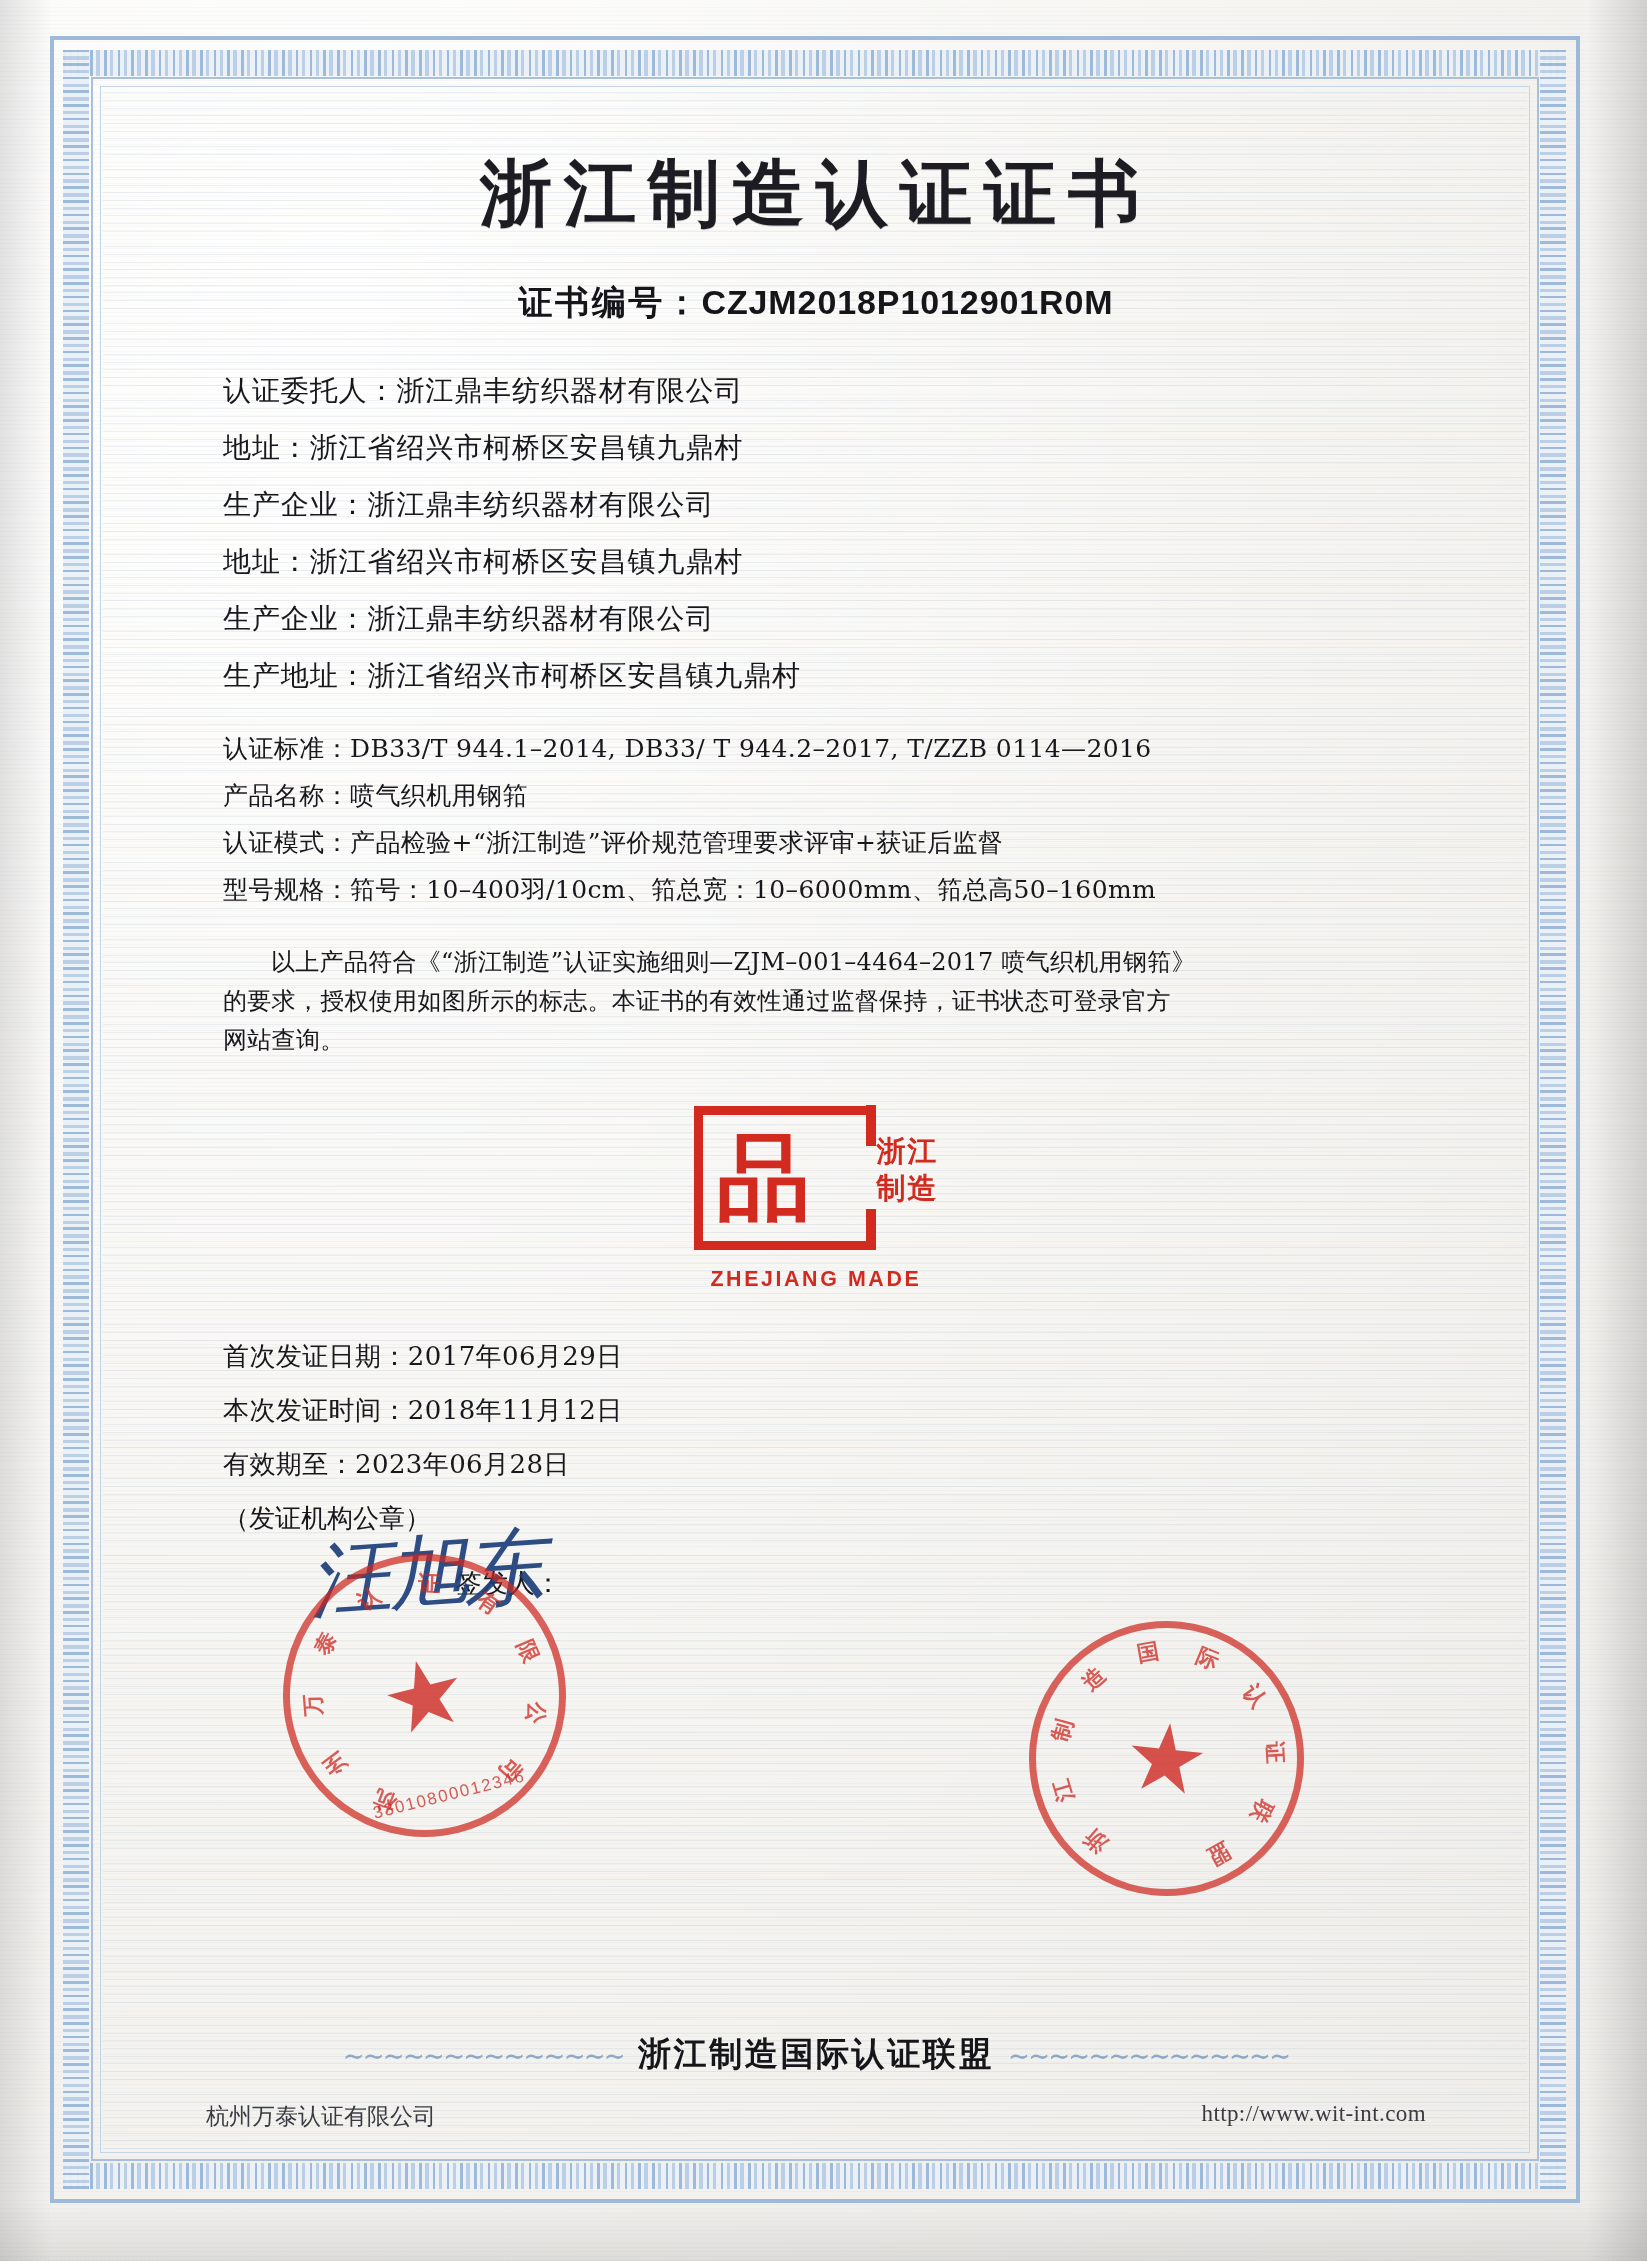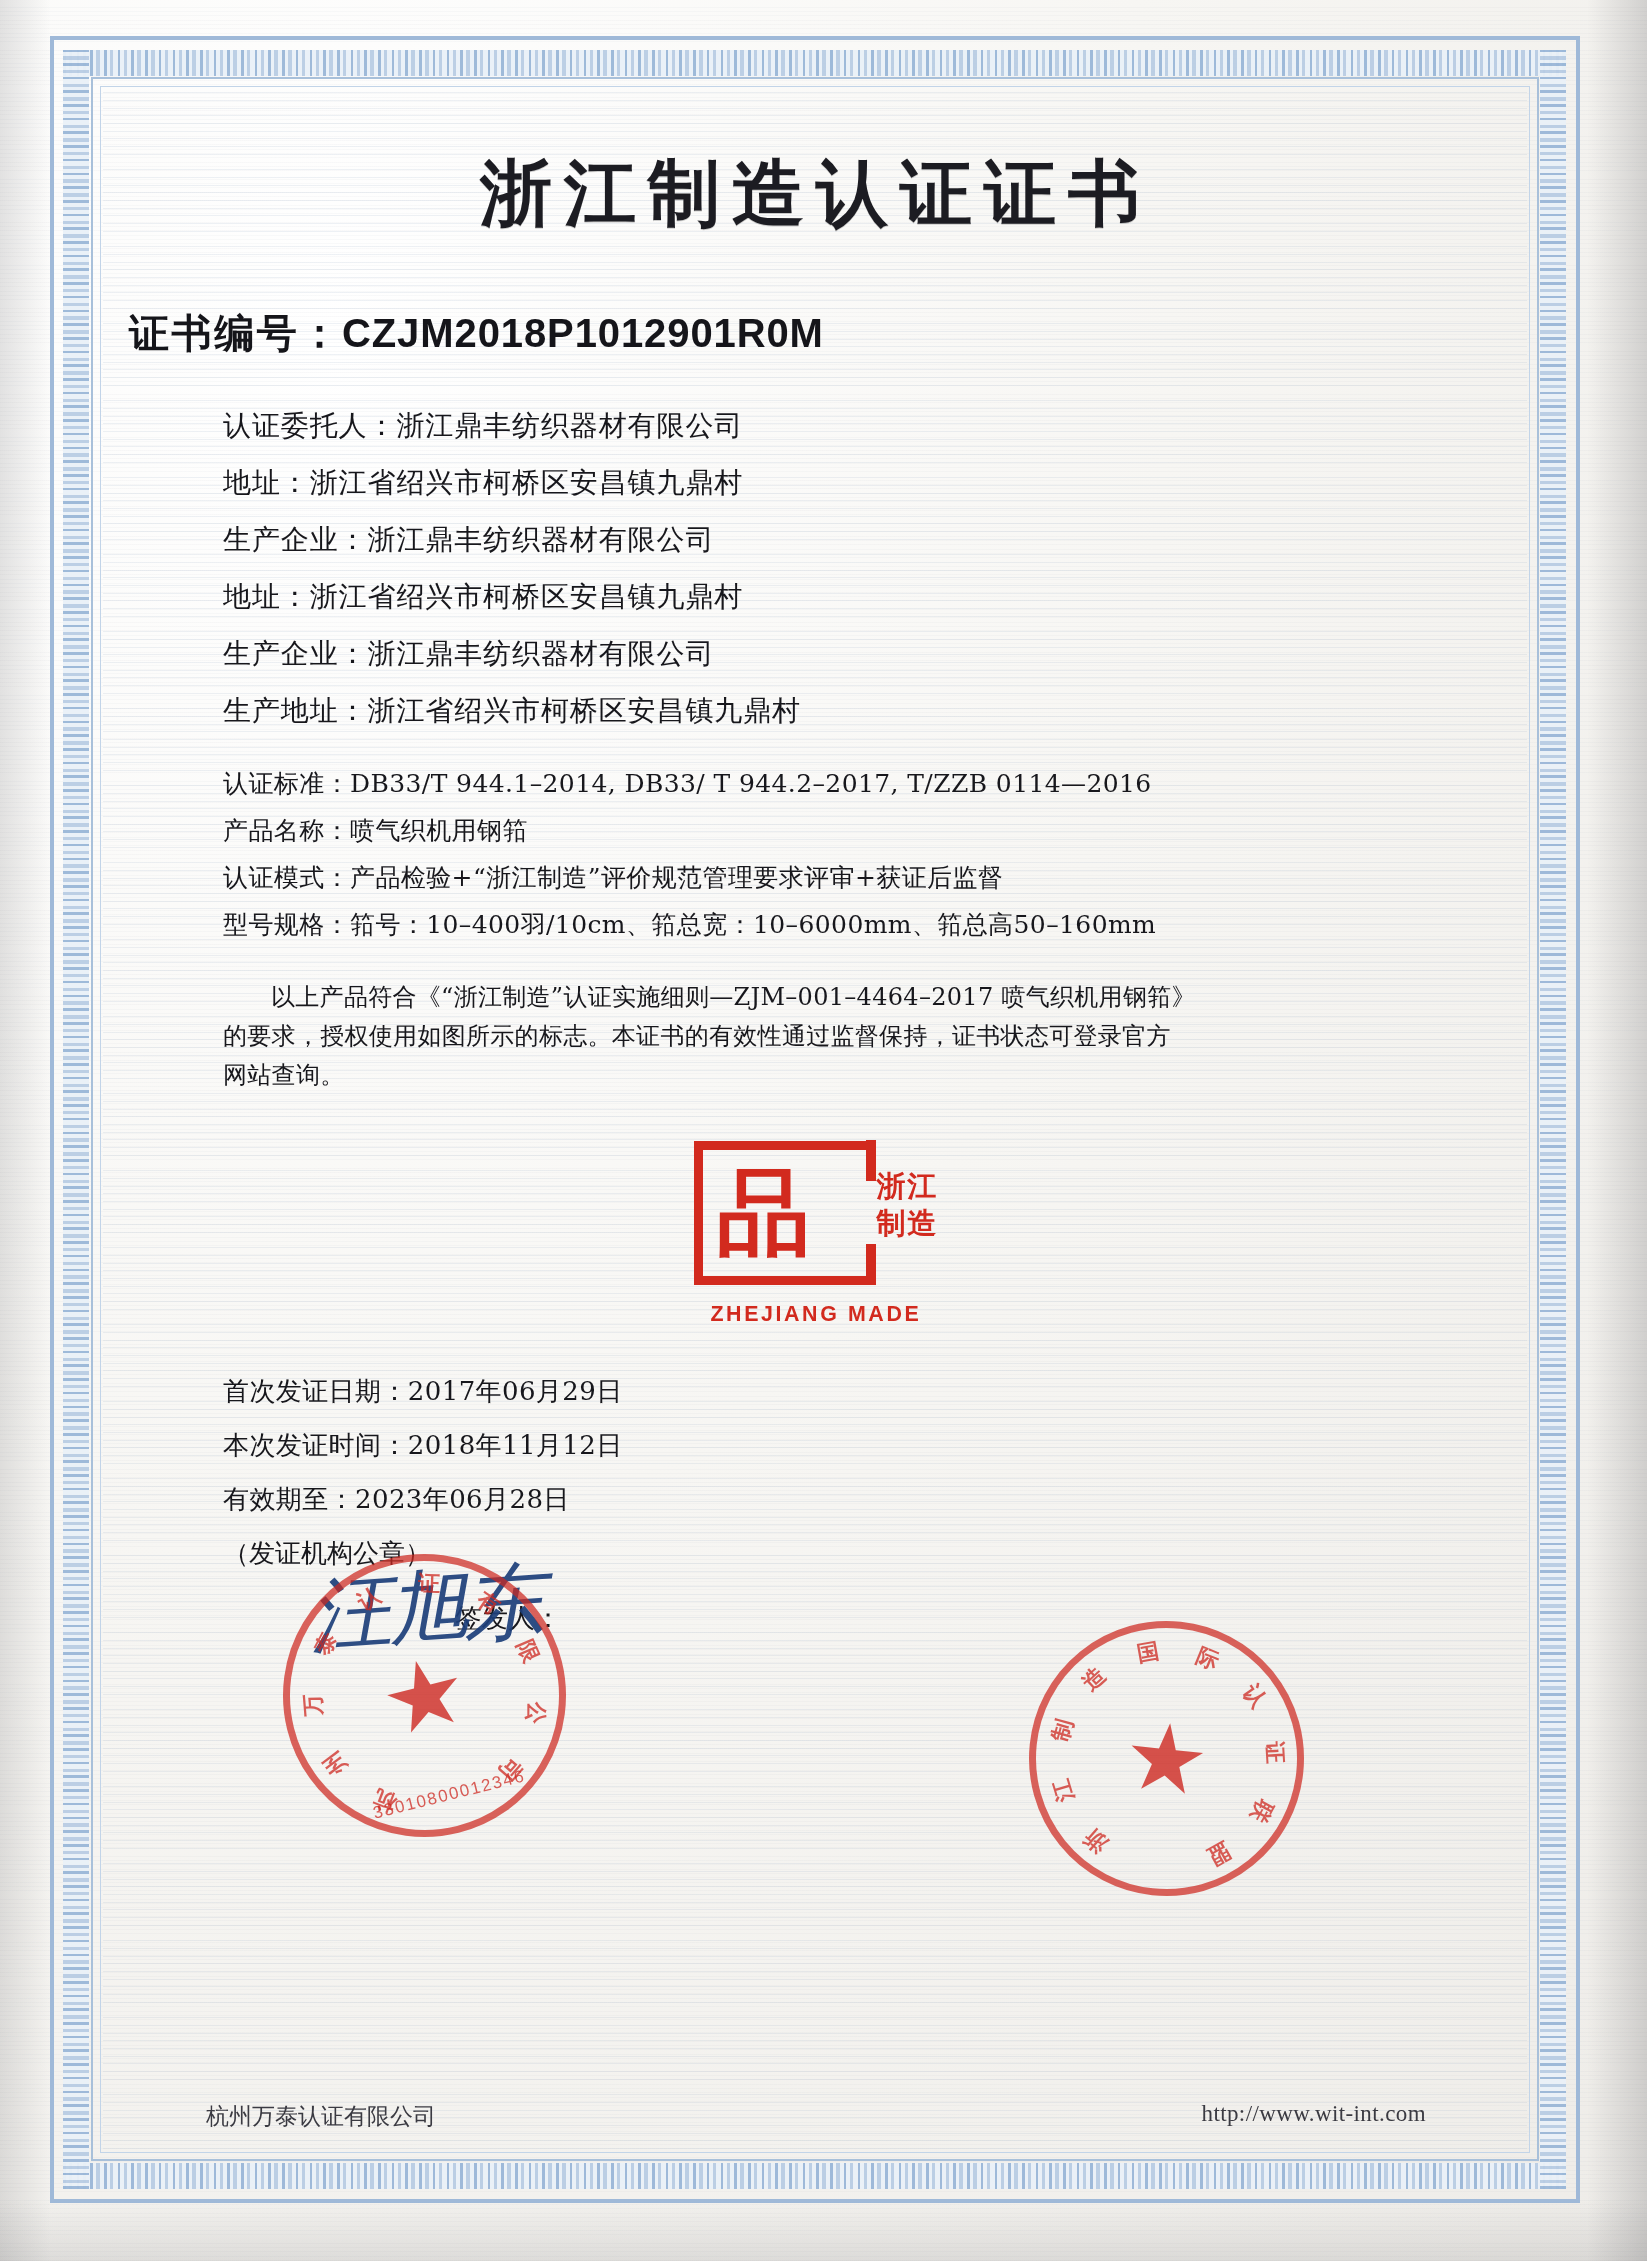--- a/index.html
+++ b/index.html
@@ -105,24 +105,24 @@
     text-align: center;
     font-size: 72px;
     letter-spacing: 12px;
     color: #1c1c22;
     font-family: "DejaVu Serif", "Liberation Serif", serif;
     font-weight: 700;
     margin-top: 34px;
     text-shadow: 0 0.9px 0 rgba(0,0,0,0.18);
   }
   .cert-number {
-    text-align: left;
-    font-size: 40px;
+    text-align: center;
+    font-size: 34px;
     color: #15151a;
-    margin-top: 64px;
+    margin-top: 38px;
     letter-spacing: 0.9px;
     font-family: "Liberation Sans", sans-serif;
     font-weight: 600;
   }
   .cert-number .num-label {
     font-family: "DejaVu Serif", serif;
     font-weight: 700;
     letter-spacing: 2.6px;
   }
 
@@ -485,20 +485,25 @@
         <span style="transform: rotate(-106.111deg) translate(108px) rotate(90deg) translate(-50%, -50%);">国</span>
         <span style="transform: rotate(-73.8889deg) translate(108px) rotate(90deg) translate(-50%, -50%);">际</span>
         <span style="transform: rotate(-41.6667deg) translate(108px) rotate(90deg) translate(-50%, -50%);">认</span>
         <span style="transform: rotate(-9.44444deg) translate(108px) rotate(90deg) translate(-50%, -50%);">证</span>
         <span style="transform: rotate(22.7778deg) translate(108px) rotate(90deg) translate(-50%, -50%);">联</span>
         <span style="transform: rotate(55deg) translate(108px) rotate(90deg) translate(-50%, -50%);">盟</span>
       </div>
   </div>
 
   <div class="footer">
+    <div class="footer-org">
+      <span class="flourish">∼∼∼∼∼∼∼∼∼∼∼∼∼∼</span>
+      <span>浙江制造国际认证联盟</span>
+      <span class="flourish">∼∼∼∼∼∼∼∼∼∼∼∼∼∼</span>
+    </div>
     <div class="footer-sub">
       <span>杭州万泰认证有限公司</span>
       <span class="url">http://www.wit-int.com</span>
     </div>
   </div>
 
   <div class="page-shadow-left"></div>
   <div class="page-shadow-right"></div>
   <div class="page-shadow-bottom"></div>
 </div>

